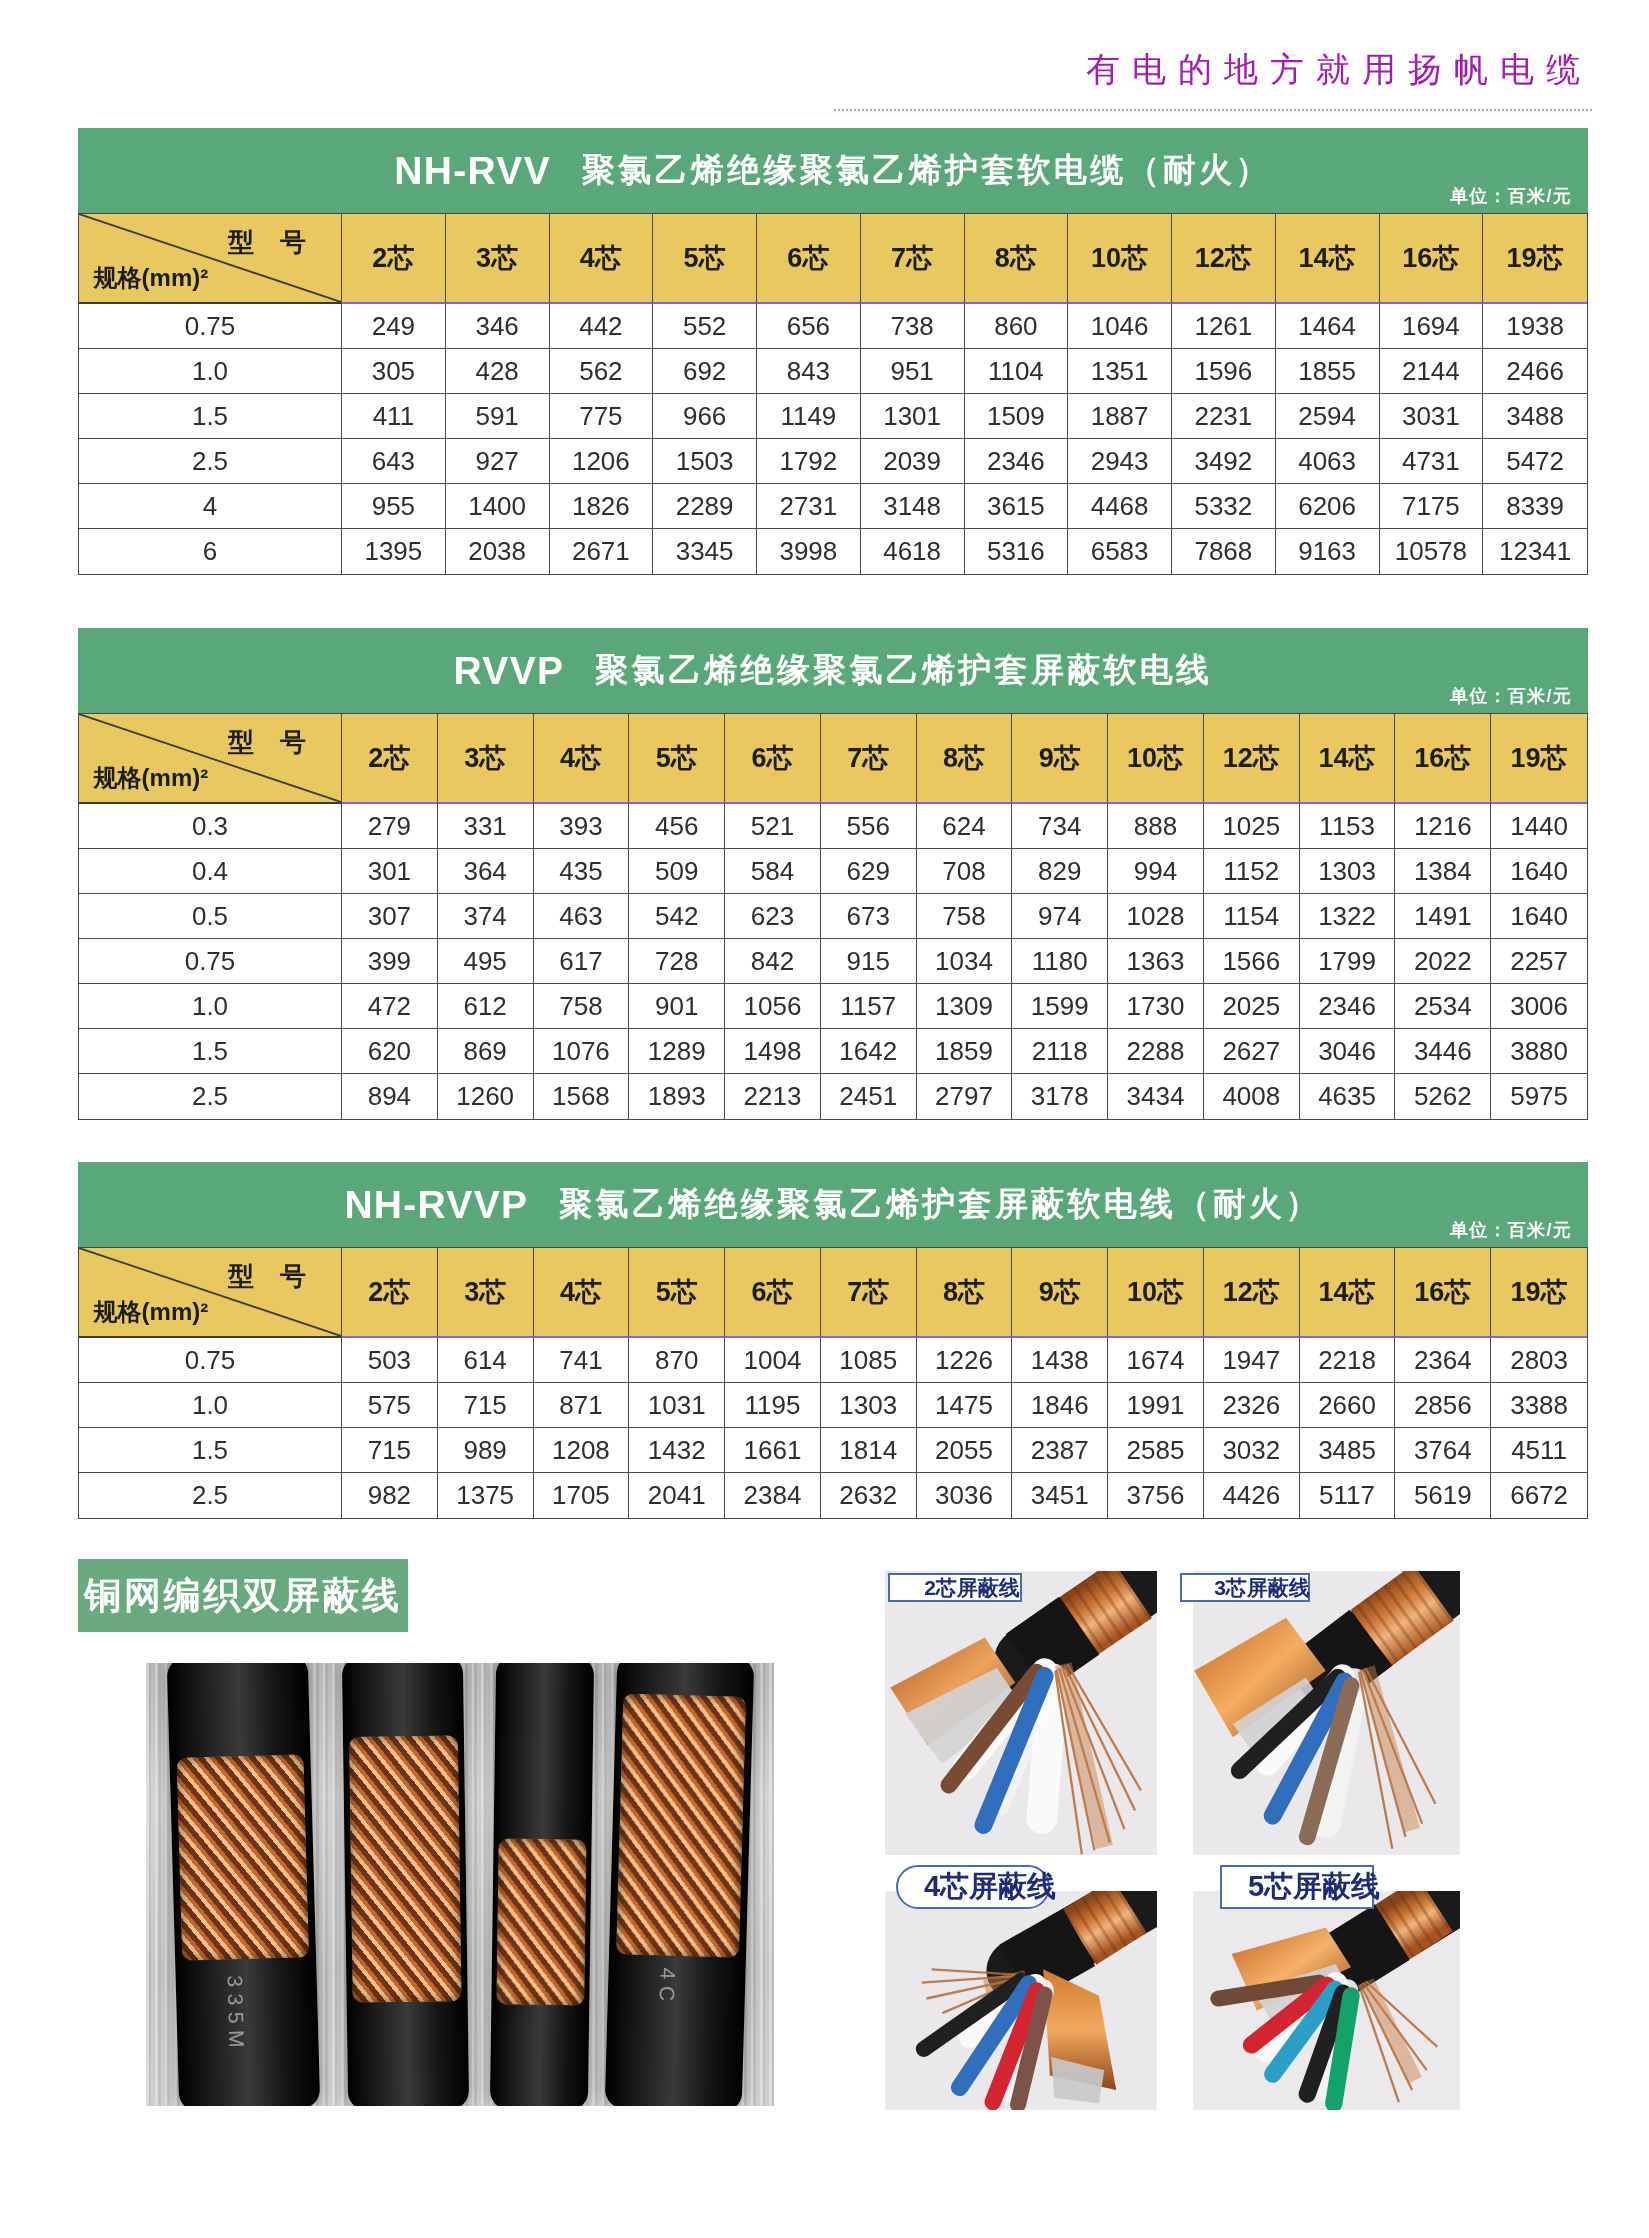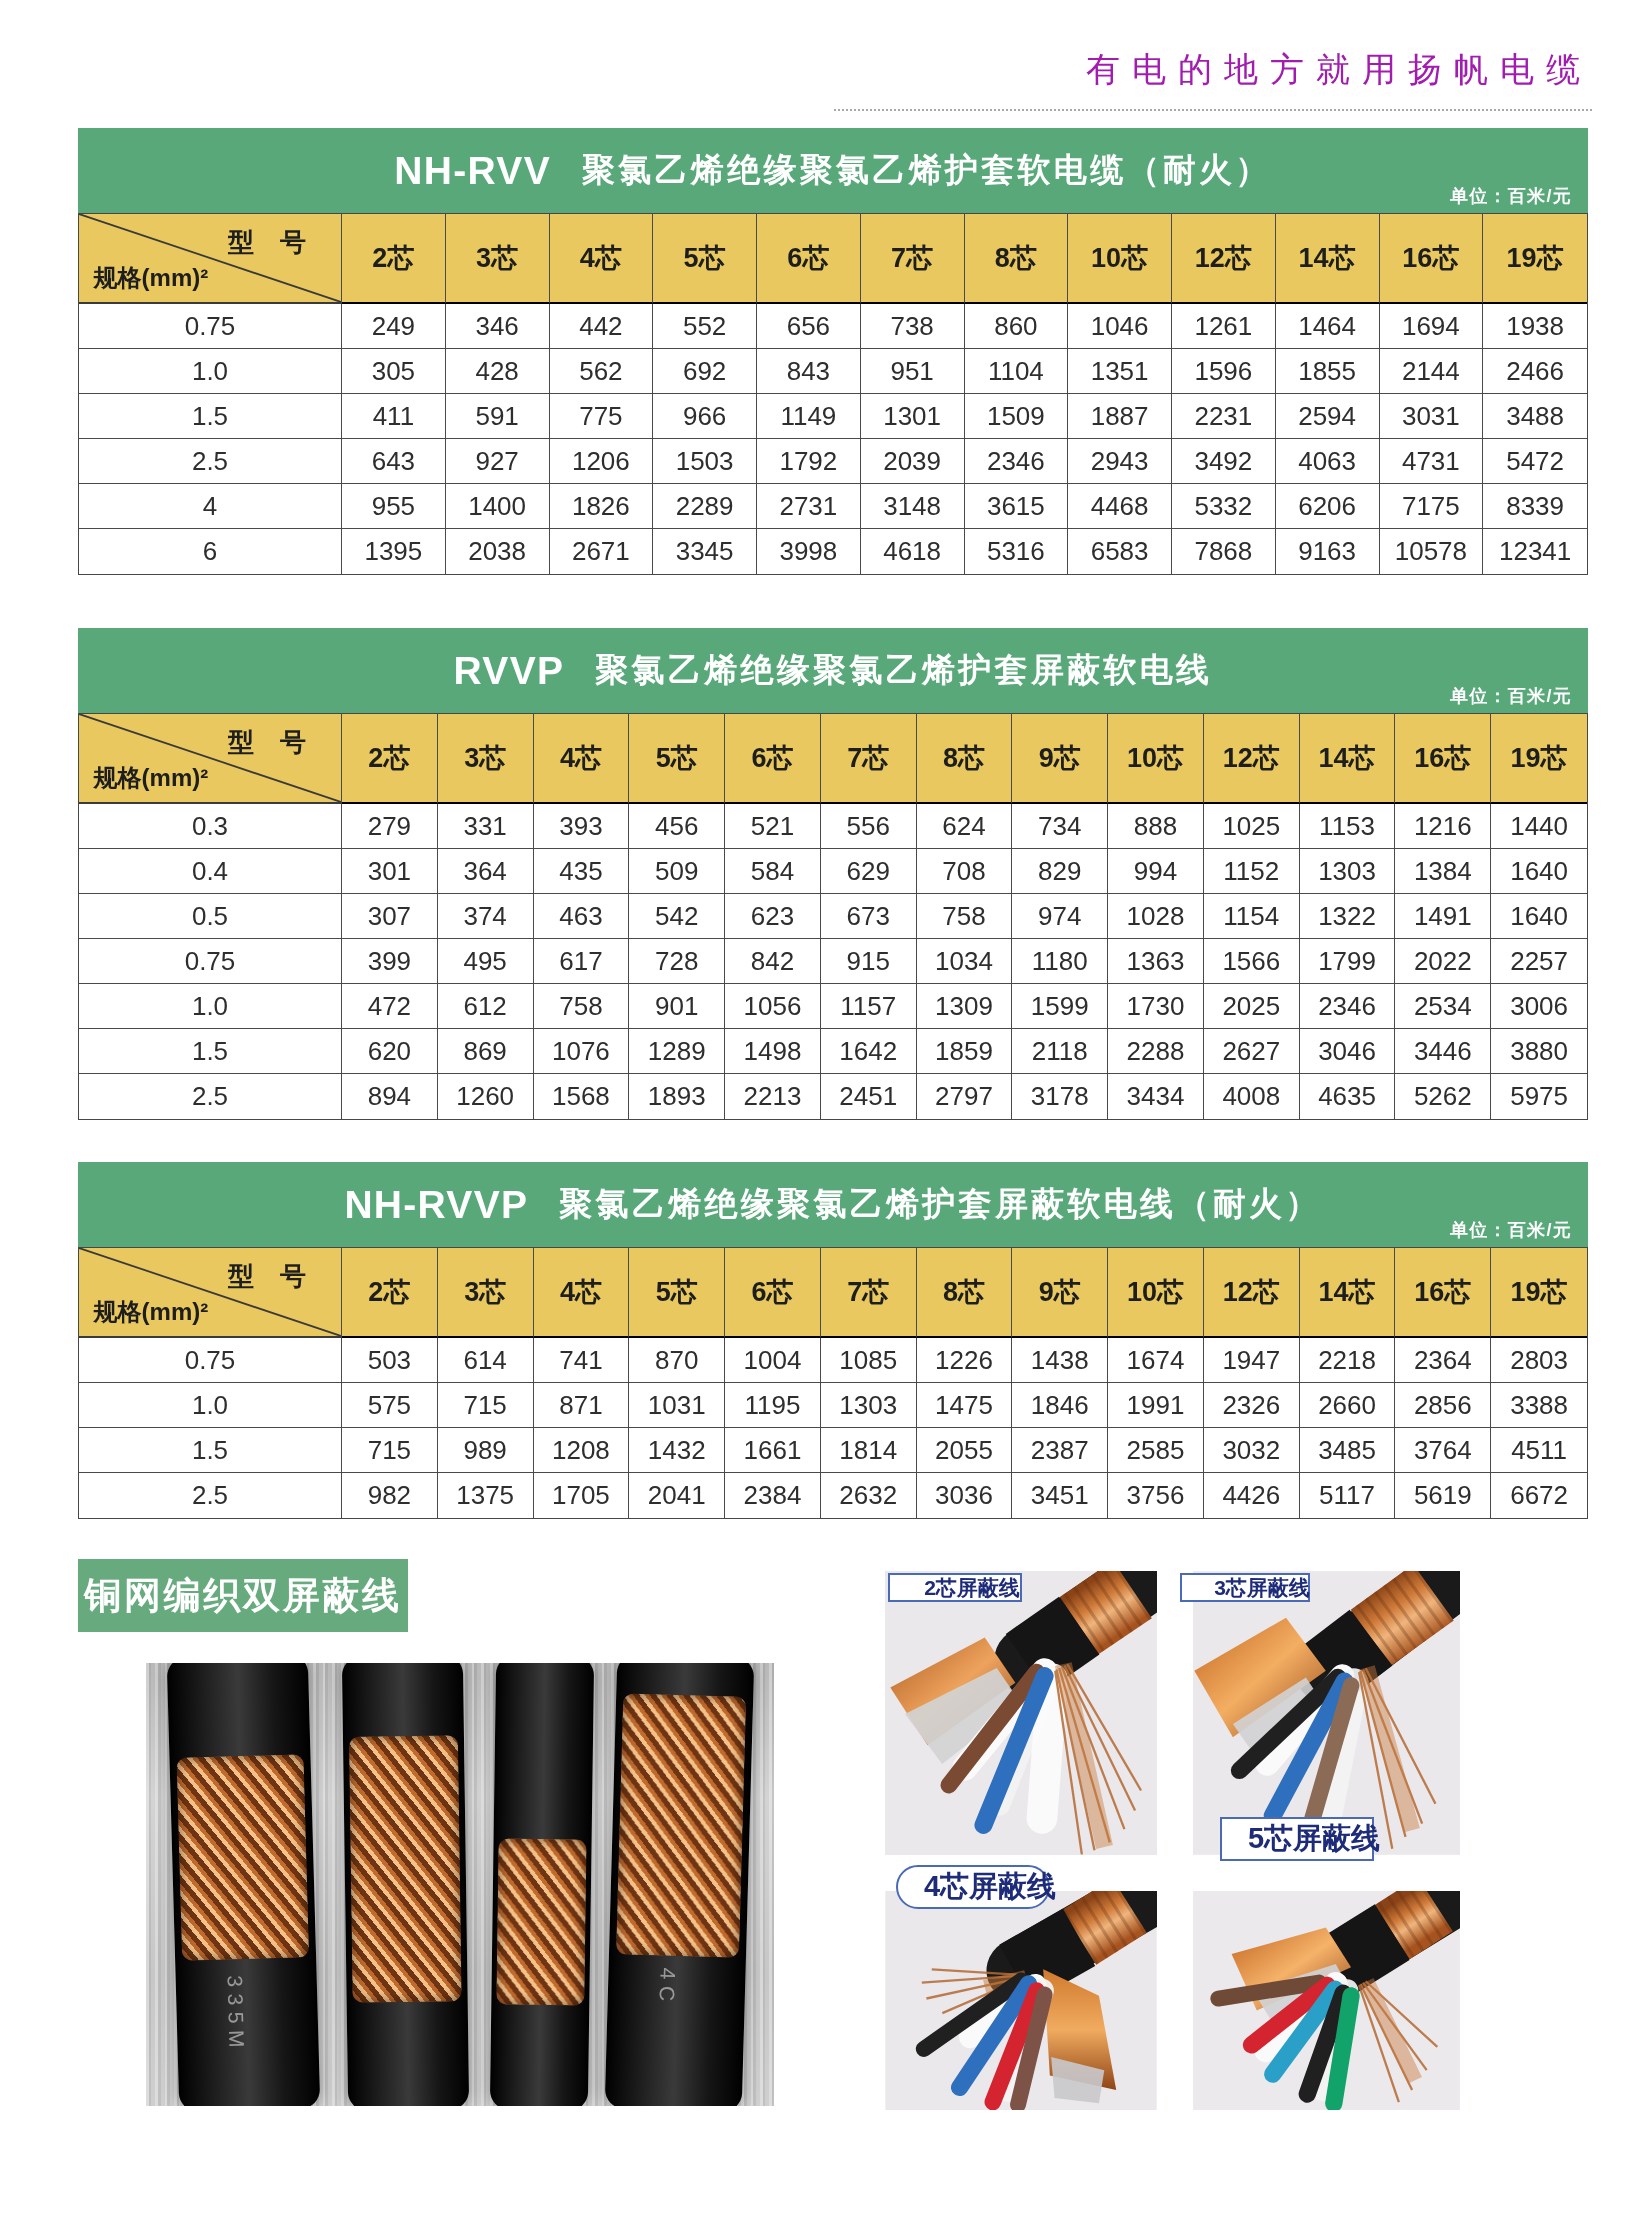--- a/index.html
+++ b/index.html
@@ -16,21 +16,21 @@
   .band{height:85px;background:#58a87a;position:relative;display:flex;align-items:center;
         justify-content:center;gap:31px;color:#fff;font-weight:bold;}
   .band .model{font-size:39px;letter-spacing:1.3px;}
   .band .title{font-size:33px;letter-spacing:3.3px;}
   .band .unit{position:absolute;right:16px;bottom:5.3px;font-size:18px;font-weight:bold;letter-spacing:1.3px;}
   .grid{display:grid;border:1.3px solid #474747;background:#fff;}
   .cell{border-right:1.3px solid #4a4a4a;border-bottom:1.3px solid #4a4a4a;
         display:flex;align-items:center;justify-content:center;box-sizing:border-box;}
   .cell.lastcol{border-right:none;}
   .cell.lastrow{border-bottom:none;}
-  .hcell{background:#e8c85f;font-weight:bold;font-size:27px;color:#1e1e1e;border-bottom:2px solid #000000;}
+  .hcell{background:#e8c85f;font-weight:bold;font-size:27px;color:#1e1e1e;border-bottom:2px solid #8b5cf6;}
   .corner{position:relative;background:#e8c85f;border-bottom:2px solid #3a3a3a;}
   .corner .diag{position:absolute;inset:0;width:100%;height:100%;}
   .corner .ct{position:absolute;top:10.6px;right:35px;font-size:26px;font-weight:bold;color:#1e1e1e;}
   .corner .cb{position:absolute;bottom:8px;left:14.6px;font-size:24px;font-weight:bold;color:#1e1e1e;}
   .spec,.val{font-size:26px;color:#2e2e2e;}
 
   
   .section-label{position:absolute;left:78px;top:1559px;width:330px;height:73px;background:#66aa7d;
                  color:#fff;font-size:37px;font-weight:bold;display:flex;align-items:center;
                  justify-content:center;letter-spacing:2.7px;}
@@ -559,17 +559,17 @@
         <line x1="260" y1="136" x2="368" y2="235"></line>
           <line x1="250" y1="142" x2="310" y2="318"></line>
       </g>
       <line x1="262" y1="136" x2="335" y2="285" stroke="#c97c3f" stroke-width="22" opacity=".45"></line>
     </svg>
   </figure>
 
   <div class="qlabel small" style="left:888px;top:1573px;width:134px;height:29px;">2芯屏蔽线</div>
   <div class="qlabel small" style="left:1180px;top:1573px;width:130px;height:29px;">3芯屏蔽线</div>
   <div class="qlabel big" style="left:896px;top:1865px;width:154px;height:44px;border-radius:22px;">4芯屏蔽线</div>
-  <div class="qlabel big" style="left:1220px;top:1817px;width:154px;height:44px;">5芯屏蔽线</div>
+  <div class="qlabel big" style="left:1220px;top:1865px;width:154px;height:44px;">5芯屏蔽线</div>
 
 
 </div>
 
 
 </body></html>

